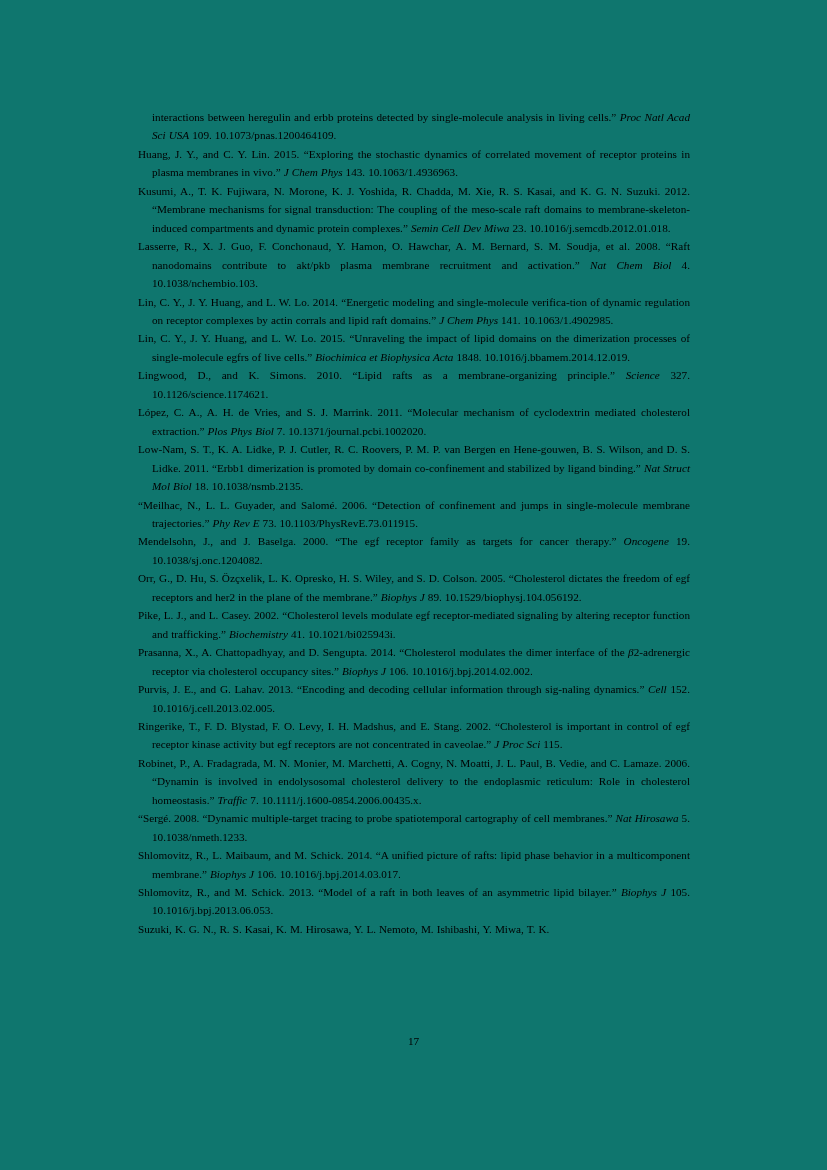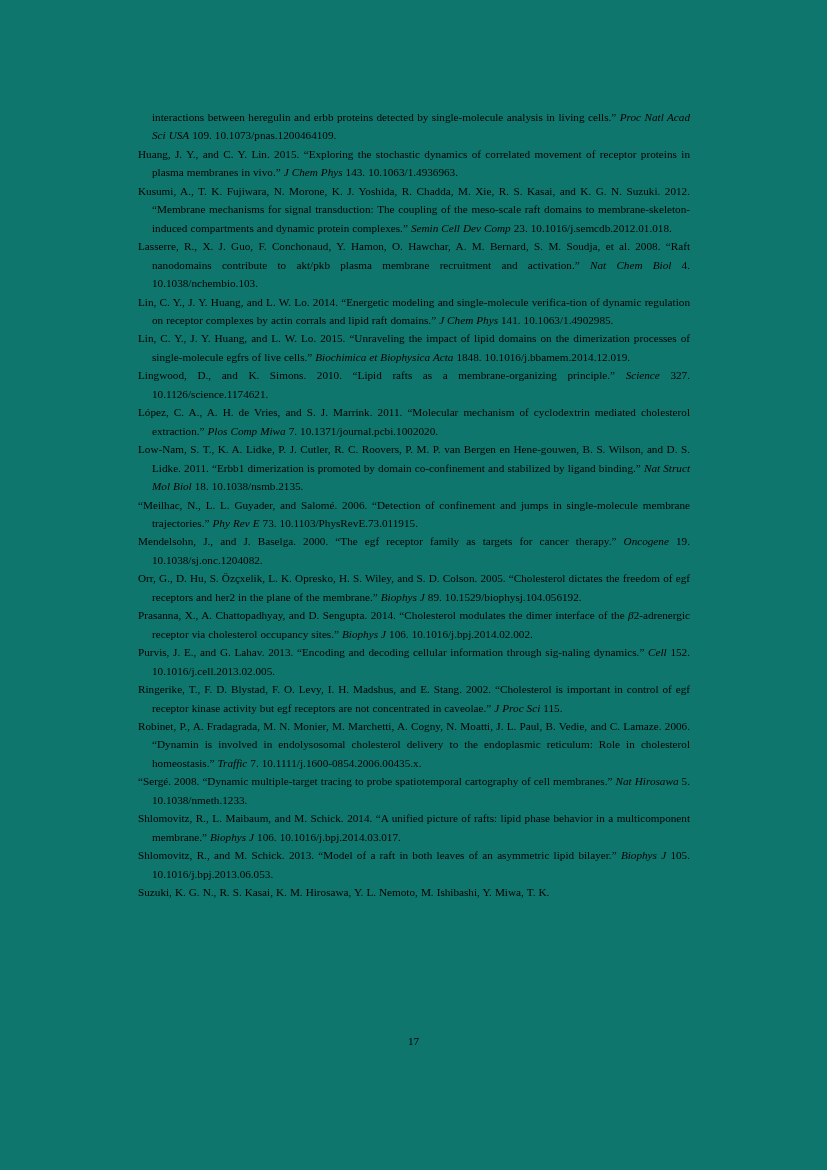--- a/index.html
+++ b/index.html
@@ -60,30 +60,31 @@
 </style>
 </head>
 <body>
 
 <div class="page">
 
   <div class="textblock" id="bib-list">
 
   <p class="entry continuation">interactions between heregulin and erbb proteins detected by single-molecule analysis in living cells.” <i>Proc Natl Acad Sci USA</i> 109. 10.1073/pnas.1200464109.</p>
       <p class="entry">Huang, J. Y., and C. Y. Lin. 2015. “Exploring the stochastic dynamics of correlated movement of receptor proteins in plasma membranes in vivo.” <i>J Chem Phys</i> 143. 10.1063/1.4936963.</p>
-      <p class="entry">Kusumi, A., T. K. Fujiwara, N. Morone, K. J. Yoshida, R. Chadda, M. Xie, R. S. Kasai, and K. G. N. Suzuki. 2012. “Membrane mechanisms for signal transduction: The coupling of the meso-scale raft domains to membrane-skeleton-induced compartments and dynamic protein complexes.” <i>Semin Cell Dev Comp</i> 23. 10.1016/j.semcdb.2012.01.018.</p>
+      <p class="entry">Kusumi, A., T. K. Fujiwara, N. Morone, K. J. Yoshida, R. Chadda, M. Xie, R. S. Kasai, and K. G. N. Suzuki. 2012. “Membrane mechanisms for signal transduction: The coupling of the meso-scale raft domains to membrane-skeleton-induced compartments and dynamic protein complexes.” <i>Semin Cell Dev Miwa</i> 23. 10.1016/j.semcdb.2012.01.018.</p>
       <p class="entry">Lasserre, R., X. J. Guo, F. Conchonaud, Y. Hamon, O. Hawchar, A. M. Bernard, S. M. Soudja, et al. 2008. “Raft nanodomains contribute to akt/pkb plasma membrane recruitment and activation.” <i>Nat Chem Biol</i> 4. 10.1038/nchembio.103.</p>
       <p class="entry">Lin, C. Y., J. Y. Huang, and L. W. Lo. 2014. “Energetic modeling and single-molecule verifica-tion of dynamic regulation on receptor complexes by actin corrals and lipid raft domains.” <i>J Chem Phys</i> 141. 10.1063/1.4902985.</p>
       <p class="entry">Lin, C. Y., J. Y. Huang, and L. W. Lo. 2015. “Unraveling the impact of lipid domains on the dimerization processes of single-molecule egfrs of live cells.” <i>Biochimica et Biophysica Acta</i> 1848. 10.1016/j.bbamem.2014.12.019.</p>
       <p class="entry">Lingwood, D., and K. Simons. 2010. “Lipid rafts as a membrane-organizing principle.” <i>Science</i> 327. 10.1126/science.1174621.</p>
-      <p class="entry">López, C. A., A. H. de Vries, and S. J. Marrink. 2011. “Molecular mechanism of cyclodextrin mediated cholesterol extraction.” <i>Plos Comp Miwa</i> 7. 10.1371/journal.pcbi.1002020.</p>
+      <p class="entry">López, C. A., A. H. de Vries, and S. J. Marrink. 2011. “Molecular mechanism of cyclodextrin mediated cholesterol extraction.” <i>Plos Phys Biol</i> 7. 10.1371/journal.pcbi.1002020.</p>
       <p class="entry">Low-Nam, S. T., K. A. Lidke, P. J. Cutler, R. C. Roovers, P. M. P. van Bergen en Hene-gouwen, B. S. Wilson, and D. S. Lidke. 2011. “Erbb1 dimerization is promoted by domain co-confinement and stabilized by ligand binding.” <i>Nat Struct Mol Biol</i> 18. 10.1038/nsmb.2135.</p>
       <p class="entry">“Meilhac, N., L. L. Guyader, and Salomé. 2006. “Detection of confinement and jumps in single-molecule membrane trajectories.” <i>Phy Rev E</i> 73. 10.1103/PhysRevE.73.011915.</p>
       <p class="entry">Mendelsohn, J., and J. Baselga. 2000. “The egf receptor family as targets for cancer therapy.” <i>Oncogene</i> 19. 10.1038/sj.onc.1204082.</p>
       <p class="entry">Orr, G., D. Hu, S. Özçxelik, L. K. Opresko, H. S. Wiley, and S. D. Colson. 2005. “Cholesterol dictates the freedom of egf receptors and her2 in the plane of the membrane.” <i>Biophys J</i> 89. 10.1529/biophysj.104.056192.</p>
+      <p class="entry">Pike, L. J., and L. Casey. 2002. “Cholesterol levels modulate egf receptor-mediated signaling by altering receptor function and trafficking.” <i>Biochemistry</i> 41. 10.1021/bi025943i.</p>
       <p class="entry">Prasanna, X., A. Chattopadhyay, and D. Sengupta. 2014. “Cholesterol modulates the dimer interface of the <i>β</i>2-adrenergic receptor via cholesterol occupancy sites.” <i>Biophys J</i> 106. 10.1016/j.bpj.2014.02.002.</p>
       <p class="entry">Purvis, J. E., and G. Lahav. 2013. “Encoding and decoding cellular information through sig-naling dynamics.” <i>Cell</i> 152. 10.1016/j.cell.2013.02.005.</p>
       <p class="entry">Ringerike, T., F. D. Blystad, F. O. Levy, I. H. Madshus, and E. Stang. 2002. “Cholesterol is important in control of egf receptor kinase activity but egf receptors are not concentrated in caveolae.” <i>J Proc Sci</i> 115.</p>
       <p class="entry">Robinet, P., A. Fradagrada, M. N. Monier, M. Marchetti, A. Cogny, N. Moatti, J. L. Paul, B. Vedie, and C. Lamaze. 2006. “Dynamin is involved in endolysosomal cholesterol delivery to the endoplasmic reticulum: Role in cholesterol homeostasis.” <i>Traffic</i> 7. 10.1111/j.1600-0854.2006.00435.x.</p>
       <p class="entry">“Sergé. 2008. “Dynamic multiple-target tracing to probe spatiotemporal cartography of cell membranes.” <i>Nat Hirosawa</i> 5. 10.1038/nmeth.1233.</p>
       <p class="entry">Shlomovitz, R., L. Maibaum, and M. Schick. 2014. “A unified picture of rafts: lipid phase behavior in a multicomponent membrane.” <i>Biophys J</i> 106. 10.1016/j.bpj.2014.03.017.</p>
       <p class="entry">Shlomovitz, R., and M. Schick. 2013. “Model of a raft in both leaves of an asymmetric lipid bilayer.” <i>Biophys J</i> 105. 10.1016/j.bpj.2013.06.053.</p>
       <p class="entry">Suzuki, K. G. N., R. S. Kasai, K. M. Hirosawa, Y. L. Nemoto, M. Ishibashi, Y. Miwa, T. K.</p>
     </div>
 

